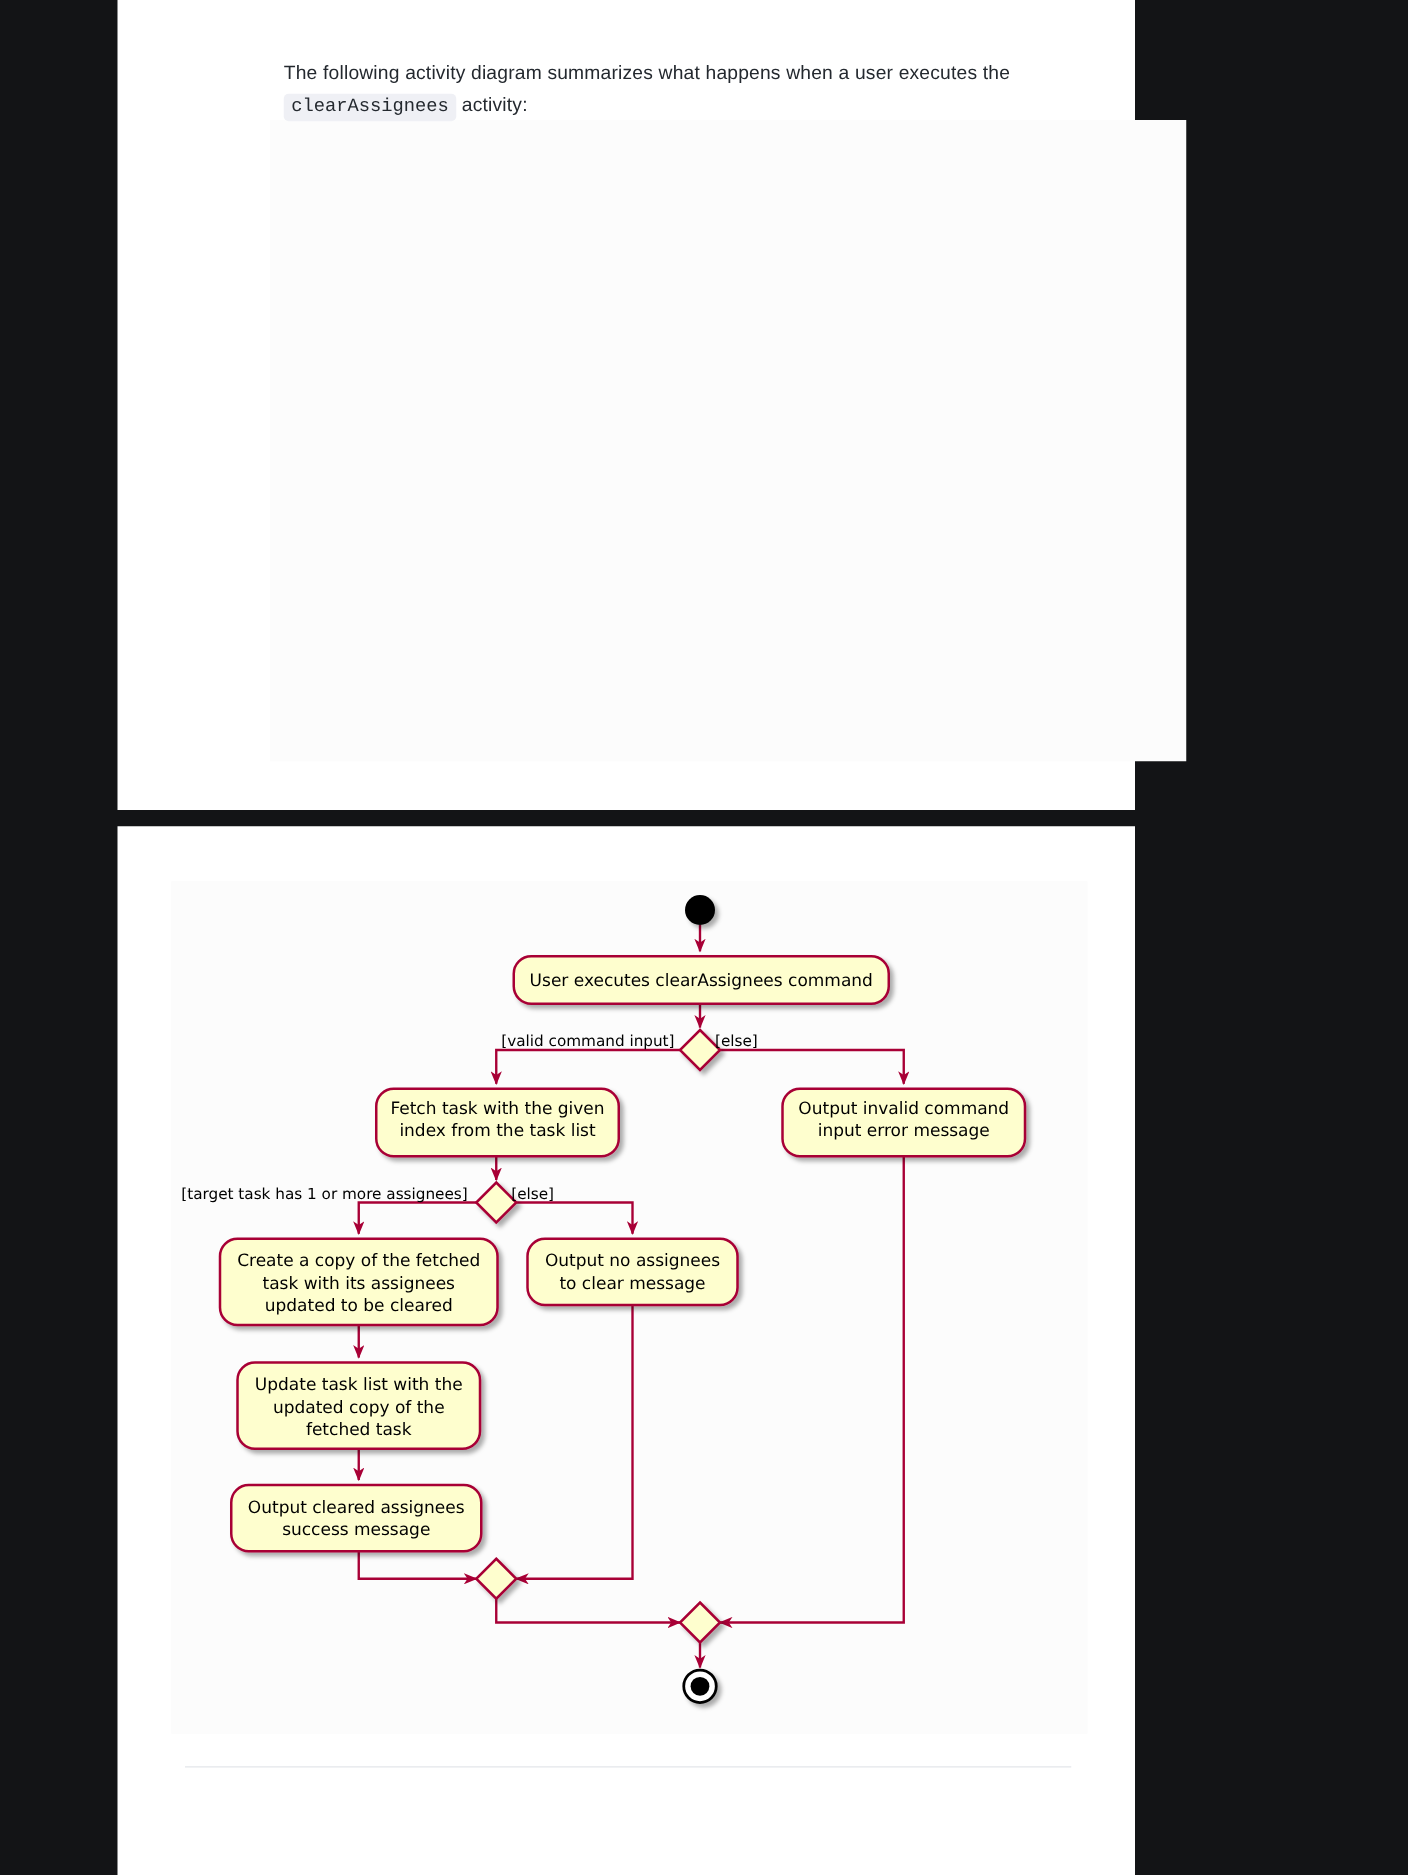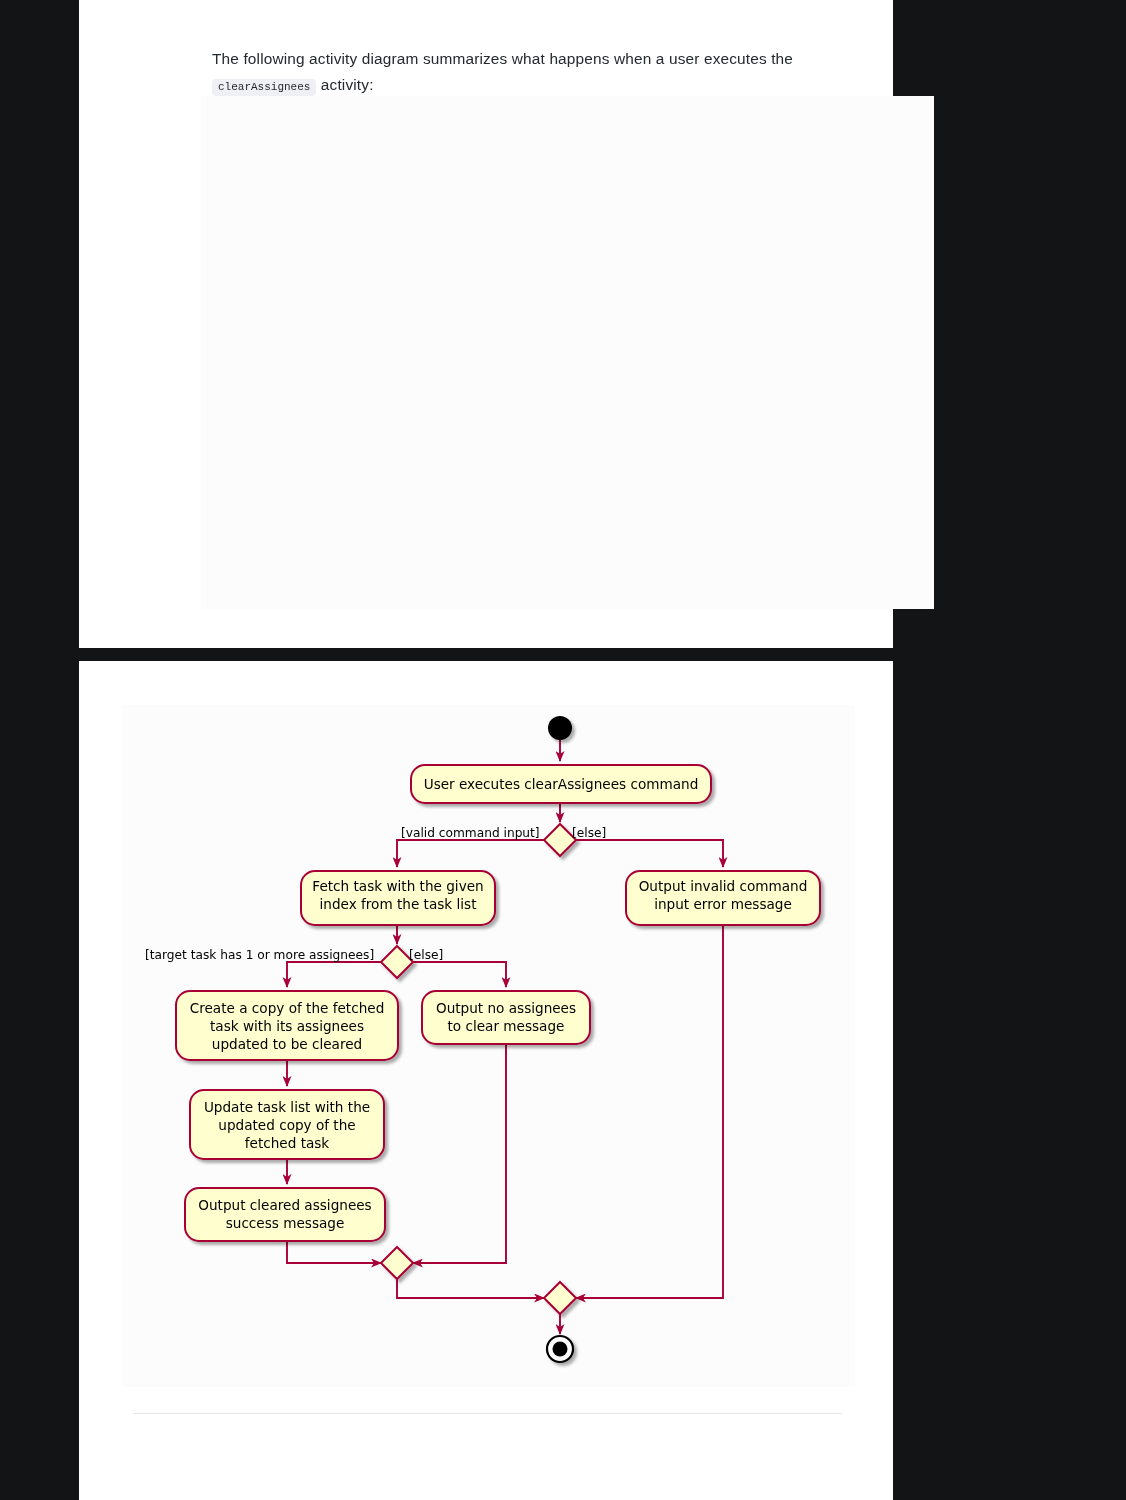--- a/index.html
+++ b/index.html
@@ -11,21 +11,21 @@
     width: 1126px;
     height: 1500px;
     position: relative;
     overflow: hidden;
     font-family: "Liberation Sans", sans-serif;
   }
 
   
   .sheet {
     position: absolute;
-    left: 79px;
+    left: 94px;
     width: 814px;
     background: #ffffff;
   }
   .sheet-one { top: 0; height: 648px; }
   .sheet-two { top: 661px; height: 839px; }
 
   
   .prose {
     position: absolute;
     left: 133px;
@@ -36,21 +36,21 @@
     color: #24292f;
     letter-spacing: .01em;
   }
   .prose .line2 {
     display: block;
     margin-top: 0px;
     white-space: nowrap;
   }
   code.chip {
     font-family: "Liberation Mono", "DejaVu Sans Mono", monospace;
-    font-size: 11px;
+    font-size: 15px;
     background: #eff0f5;
     color: #24292f;
     border-radius: 4px;
     padding: 2px 6px 3px 6px;
     letter-spacing: 0;
   }
 
   
   .ghost-panel {
     position: absolute;

